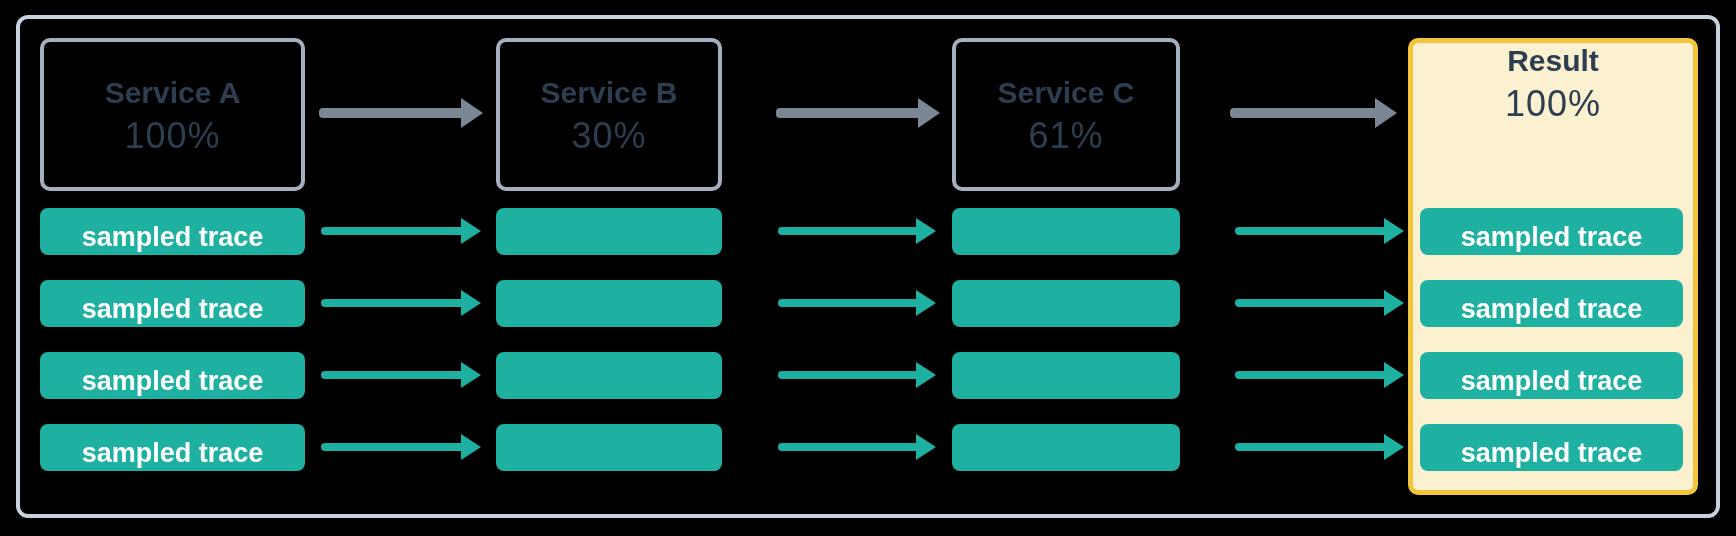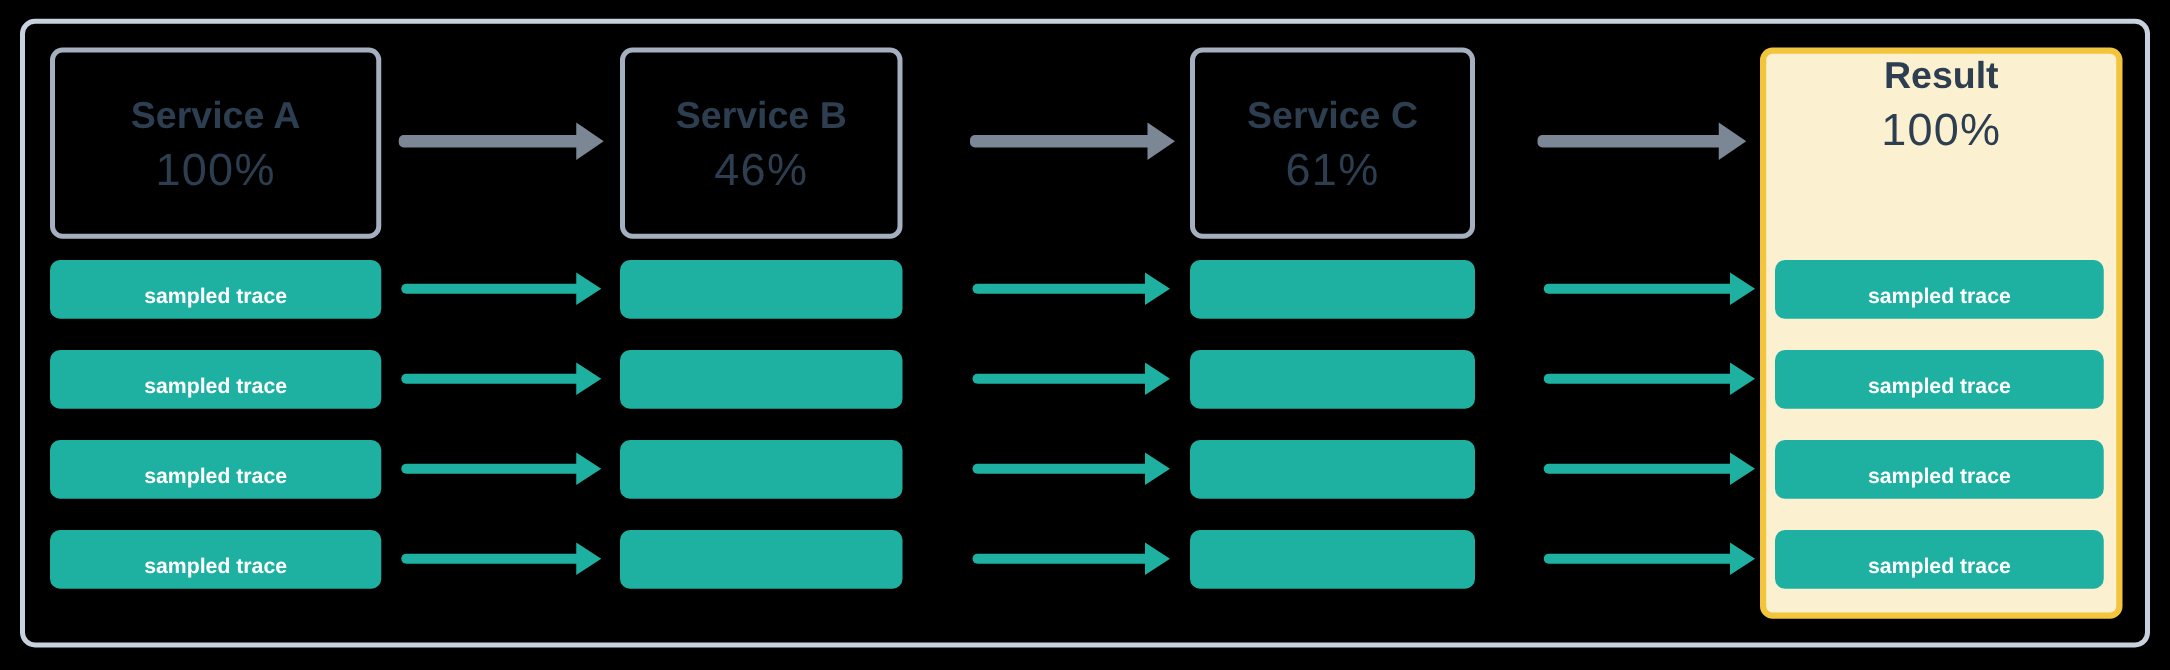--- a/index.html
+++ b/index.html
@@ -84,21 +84,21 @@
     position: absolute;
     height: 47px;
     background: #1eb1a2;
     border-radius: 8px;
     display: flex;
     align-items: center;
     justify-content: center;
   }
   .bar span {
     color: #ffffff;
-    font-size: 17px;
+    font-size: 27px;
     font-weight: 600;
     white-space: nowrap;
     margin-top: 11px;
   }
   
   .arrow { position: absolute; }
   .arrow .shaft {
     position: absolute;
     left: 0;
     top: 50%;
@@ -149,21 +149,21 @@
 <div class="canvas">
 
   <div class="frame"></div>
 
   <div class="service-box col-a">
     <div class="service-title">Service A</div>
     <div class="service-percent">100%</div>
   </div>
   <div class="service-box col-b">
     <div class="service-title">Service B</div>
-    <div class="service-percent">46%</div>
+    <div class="service-percent">30%</div>
   </div>
   <div class="service-box col-c">
     <div class="service-title">Service C</div>
     <div class="service-percent">61%</div>
   </div>
 
   <div class="result-box">
     <div class="service-title">Result</div>
     <div class="service-percent">100%</div>
   </div>

